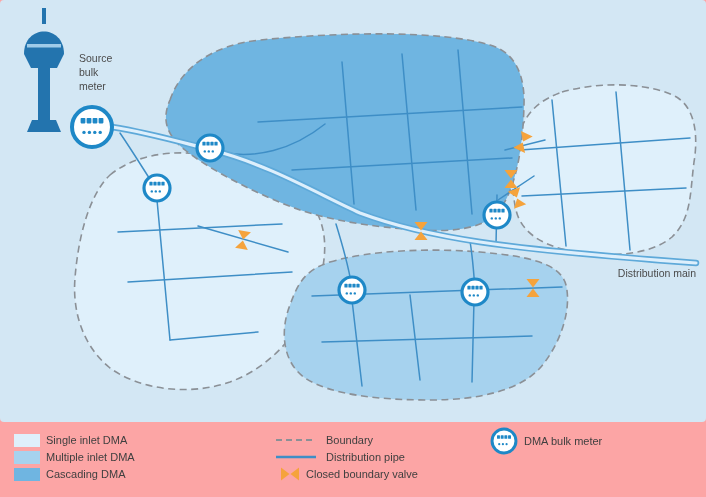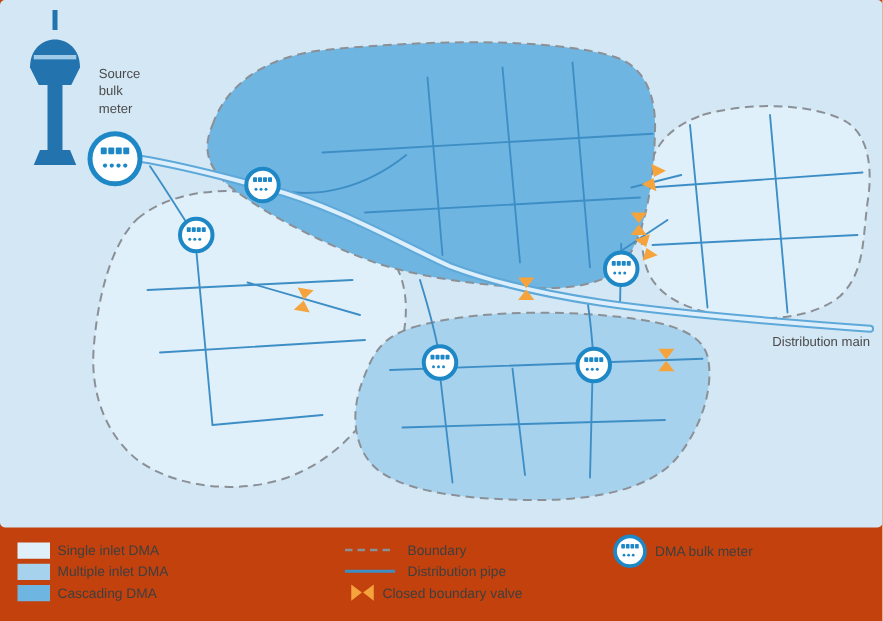--- a/index.html
+++ b/index.html
@@ -1,16 +1,16 @@
 <!DOCTYPE html>
 <html><head>
 <meta charset="utf-8">
 <style>
   html,body{margin:0;padding:0;background:#ffffff;}
-  .stage{position:relative;width:706px;height:497px;background:#c2410c;overflow:hidden;
+  .stage{position:relative;width:706px;height:497px;background:#fca5a5;overflow:hidden;
          font-family:"Liberation Sans",sans-serif;}
   svg{display:block;}
   .region{stroke:#8b9096;stroke-width:1.6;stroke-dasharray:7 4.5;}
   .pipe{stroke:#3e8ec6;stroke-width:1.5;fill:none;stroke-linecap:round;}
   .mainOuter{stroke:#5ea9d9;stroke-width:6.5;fill:none;stroke-linecap:round;}
   .mainInner{stroke:#ddeffc;stroke-width:3.2;fill:none;stroke-linecap:round;}
   .lbl{font:10.5px "Liberation Sans",sans-serif;fill:#4b4b4b;}
   .legendLbl{font:11px "Liberation Sans",sans-serif;fill:#3f3f3f;}
   .boundary-sample{stroke:#8b9096;stroke-width:2;stroke-dasharray:6 4;}
   .pipe-sample{stroke:#3e8ec6;stroke-width:2.4;}

